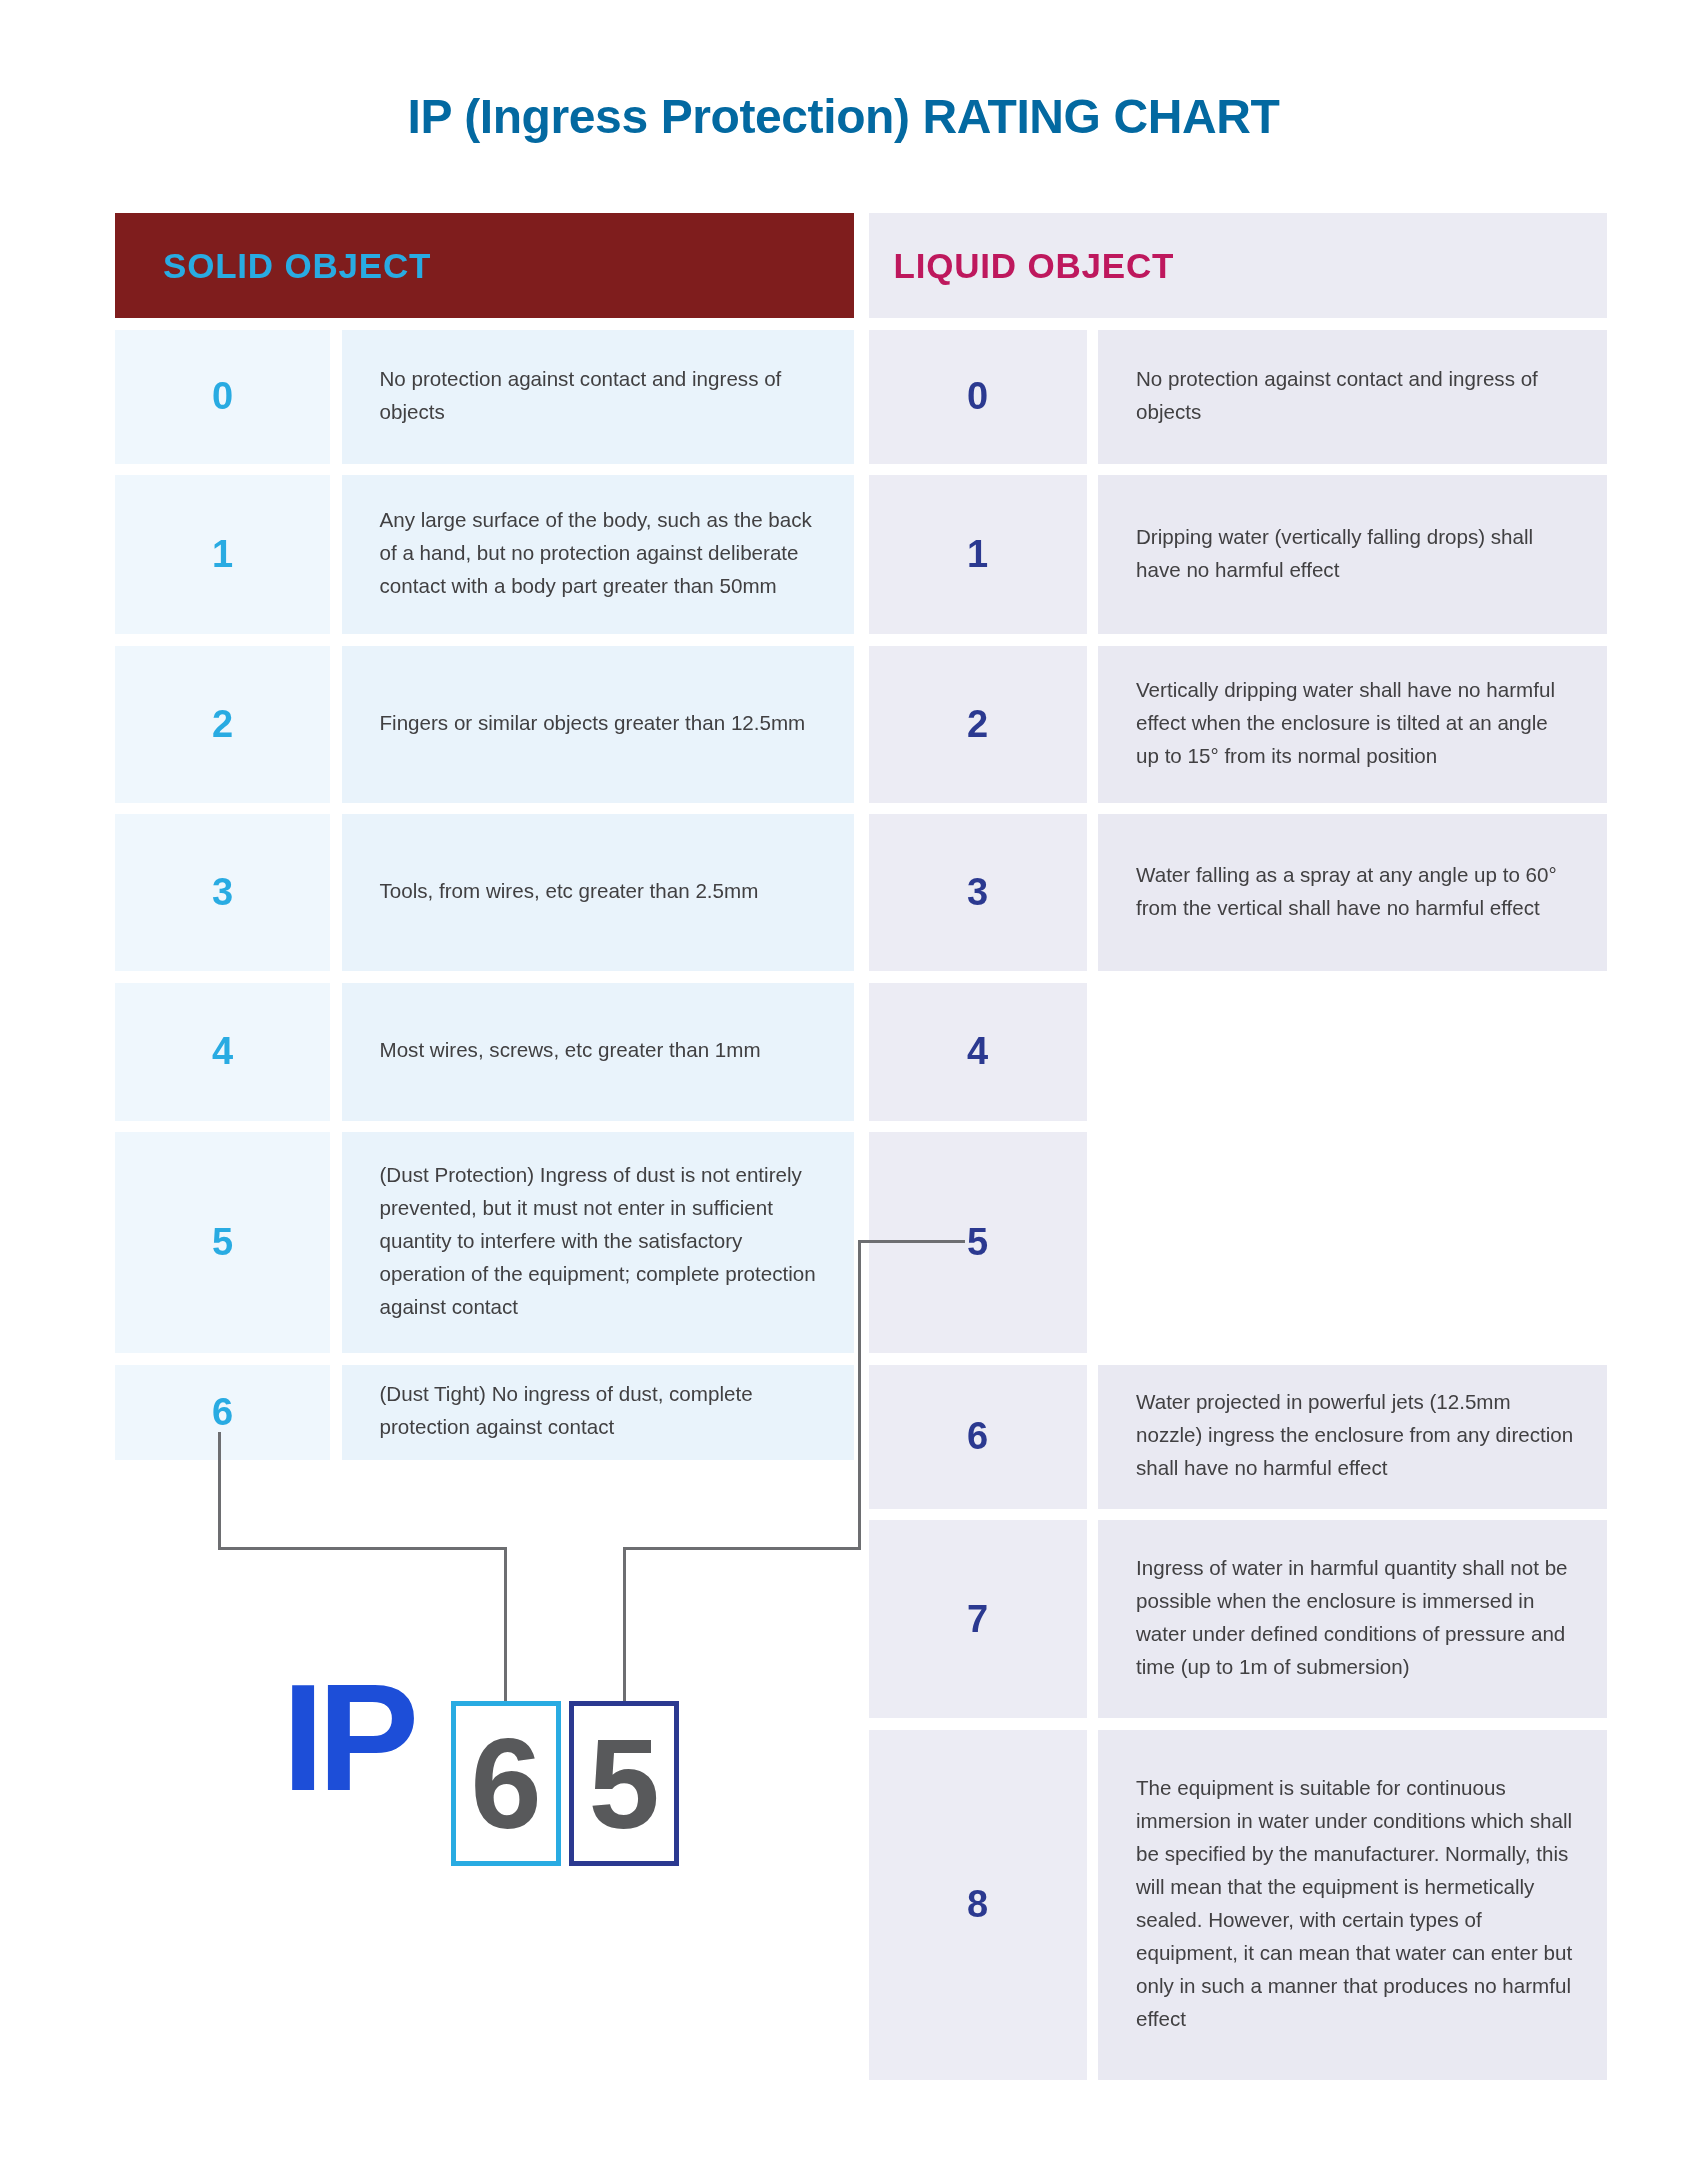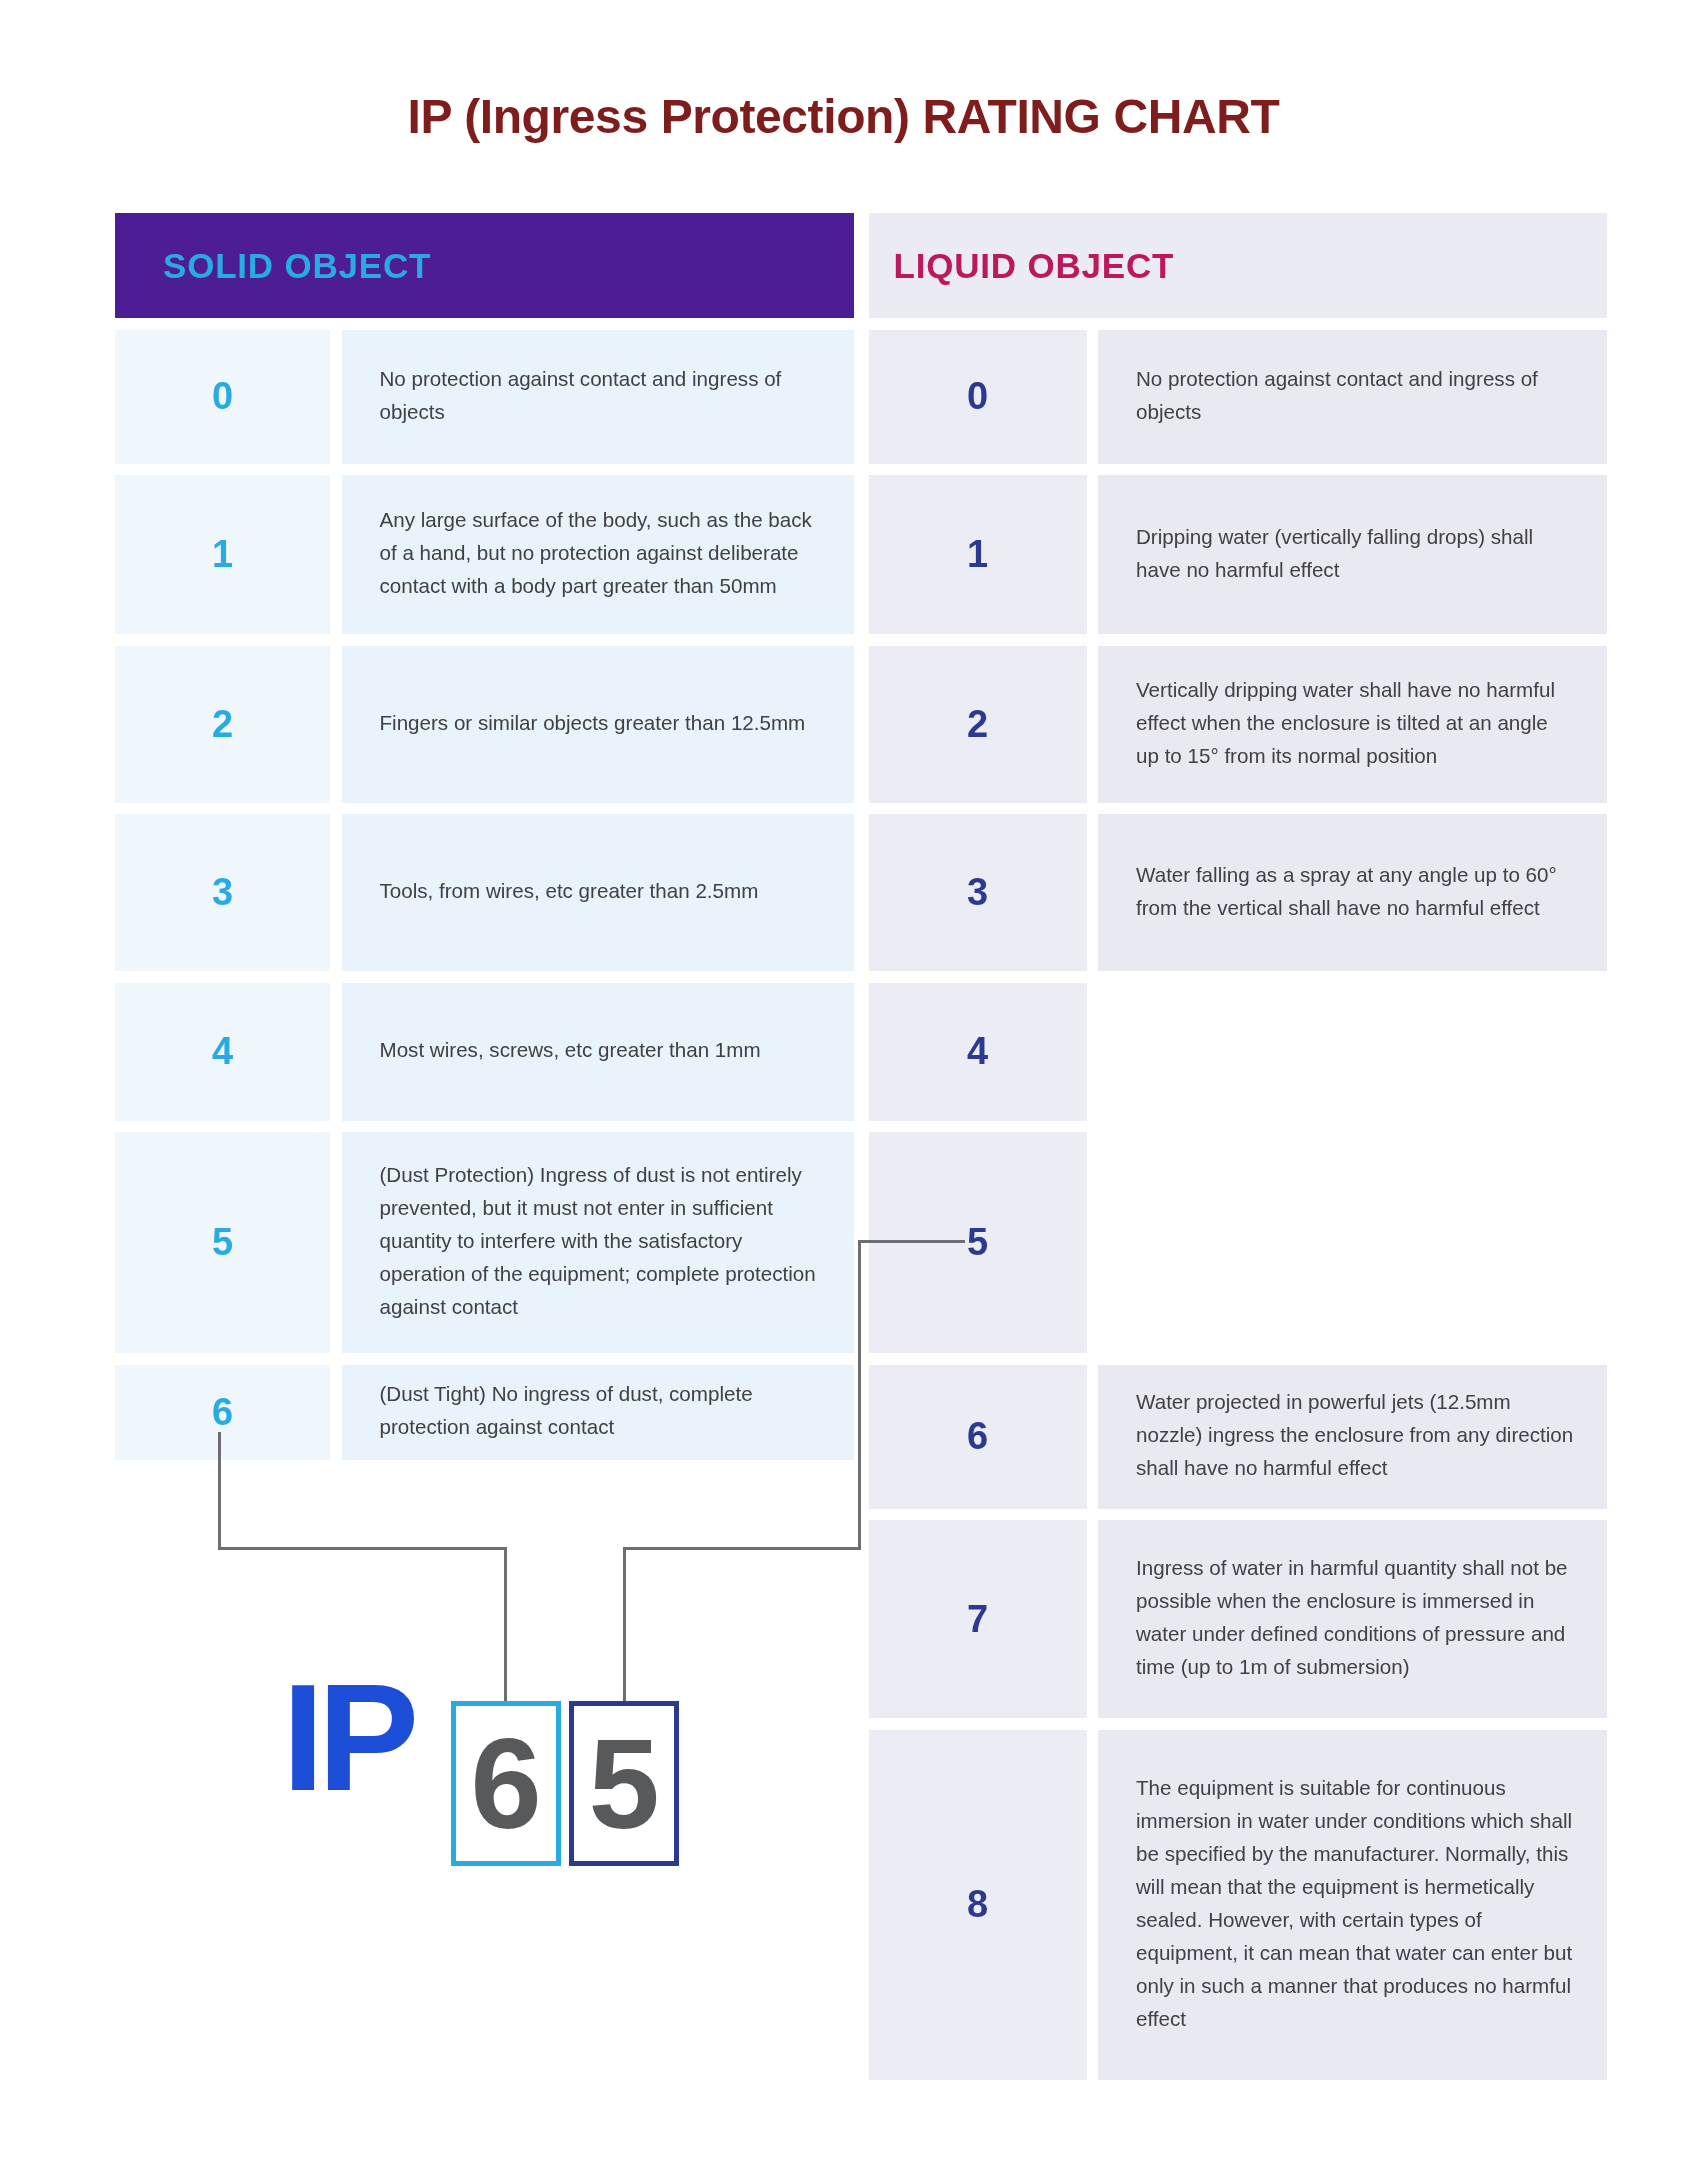--- a/index.html
+++ b/index.html
@@ -9,36 +9,36 @@
     position:relative;
     width:1687px; height:2183px;
     background:#ffffff;
     overflow:hidden;
   }
   .title {
     position:absolute; top:89px; left:0;
     width:100%;
     text-align:center;
     font-size:48px; font-weight:700;
-    color:#7f1d1d;
+    color:#0369a1;
     letter-spacing:-0.4px;
   }
   .grid {
     position:absolute; left:115px; top:213px;
     display:grid;
     grid-template-columns:215px 11.5px 512px 15px 218px 11.5px 509px;
     grid-template-rows:105px 134px 159px 157px 157px 138px 221px 144px 198px 350px;
     row-gap:11.5px;
   }
   .cell { display:flex; align-items:center; }
   .hdr {
     font-size:35px; font-weight:700; letter-spacing:0.8px;
     padding-left:25px;
   }
-  .hdr-solid  { grid-column:1/4; grid-row:1; background:#4c1d95; color:#29ABE2;padding-left:48px; }
+  .hdr-solid  { grid-column:1/4; grid-row:1; background:#7f1d1d; color:#29ABE2;padding-left:48px; }
   .hdr-liquid { grid-column:5/8; grid-row:1; background:#EBEBF3; color:#be185d; }
   .num {
     justify-content:center;
     font-size:38px; font-weight:700;
   }
   .txt {
     font-size:20.6px; line-height:33px; color:#414042;
     padding:11px 31px 15px 38px;
   }
   .sn { grid-column:1; background:#EFF7FD; color:#29ABE2; }

